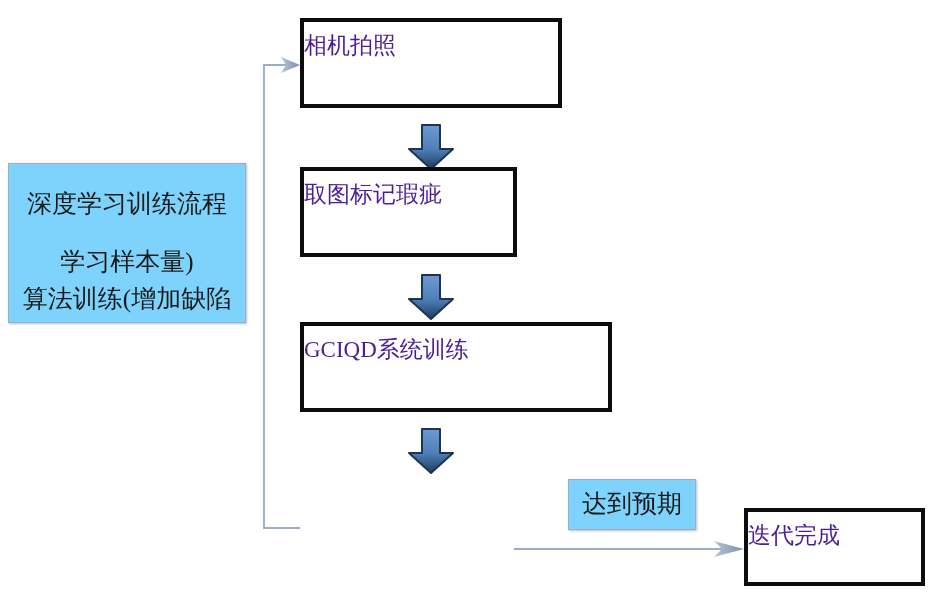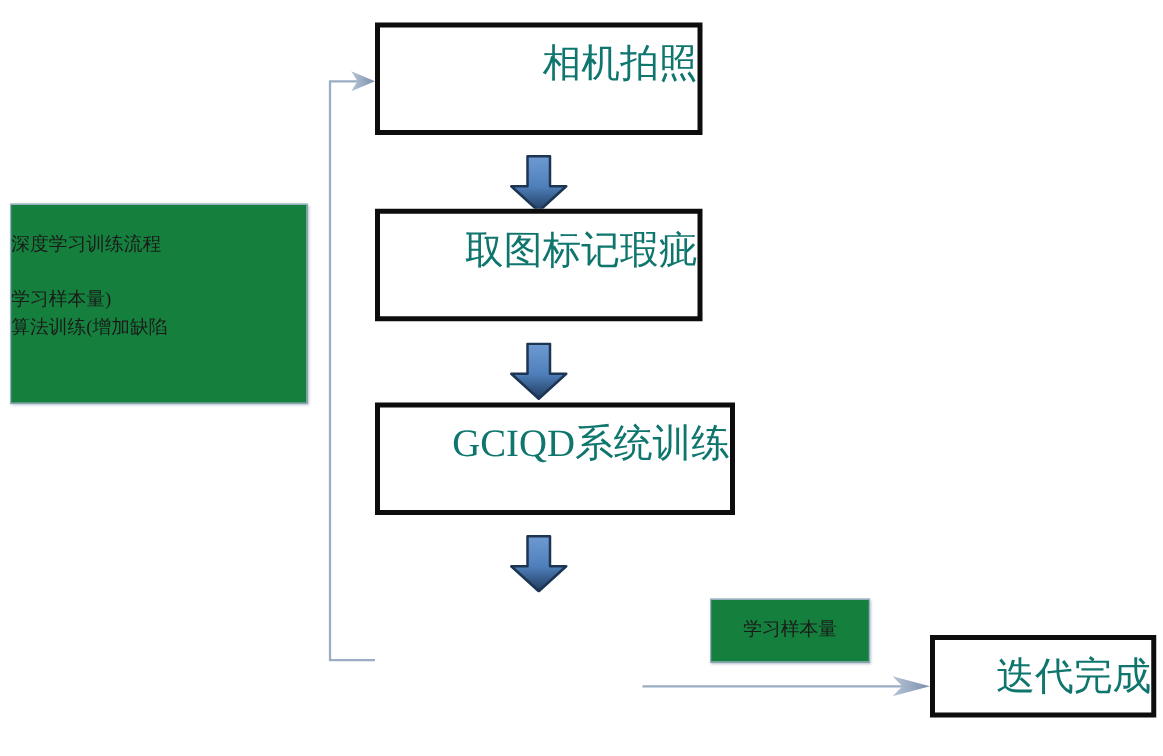--- a/index.html
+++ b/index.html
@@ -18,33 +18,34 @@
     overflow: hidden;
   }
 
   
   .abs { position: absolute; box-sizing: border-box; }
 
   
   .node-thick {
     border: 4px solid #0d0d0d;
     background: #ffffff;
-    text-align: right;
-    color: #0f766e;
-    font-size: 31px;
+    text-align: left;
+    color: #4c1d95;
+    font-size: 23px;
     line-height: 1.22;
     padding-top: 10px;
   }
 
   
   .node-thin {
     border: 1.5px solid #9aadc4;
-    background: #15803d;
+    background: #7dd3fc;
+    text-align: center;
     color: #1a1a1a;
-    font-size: 15px;
+    font-size: 25px;
     line-height: 1.45;
     box-shadow: 1px 1px 2px rgba(90,110,140,0.45);
   }
 
   .note-box {
     padding-top: 22px;
   }
   .note-line { display: block; }
   .note-gap { display: block; height: 22px; }
 
@@ -128,30 +129,30 @@
     <span class="note-line">深度学习训练流程</span>
     <span class="note-gap"></span>
     <span class="note-line">学习样本量)</span>
     <span class="note-line">算法训练(增加缺陷</span>
   </div>
 
   <div class="abs node-thick" style="left:300px; top:18px; width:262px; height:90px;">
     <span>相机拍照</span>
   </div>
 
-  <div class="abs node-thick" style="left:300px; top:167px; width:262px; height:90px;">
+  <div class="abs node-thick" style="left:300px; top:167px; width:217px; height:90px;">
     <span>取图标记瑕疵</span>
   </div>
 
-  <div class="abs node-thick" style="left:300px; top:322px; width:288px; height:90px;padding-left:16px;">
+  <div class="abs node-thick" style="left:300px; top:322px; width:312px; height:90px;">
     <span>GCIQD系统训练</span>
   </div>
 
 
   <div class="abs node-thin label-box" style="left:568px; top:479px; width:128px; height:51px;">
-    <span>学习样本量</span>
+    <span>达到预期</span>
   </div>
 
-  <div class="abs node-thick" style="left:744px; top:508px; width:181px; height:66px;">
+  <div class="abs node-thick" style="left:744px; top:508px; width:181px; height:78px;">
     <span>迭代完成</span>
   </div>
 
 </div>
 
 </body></html>

